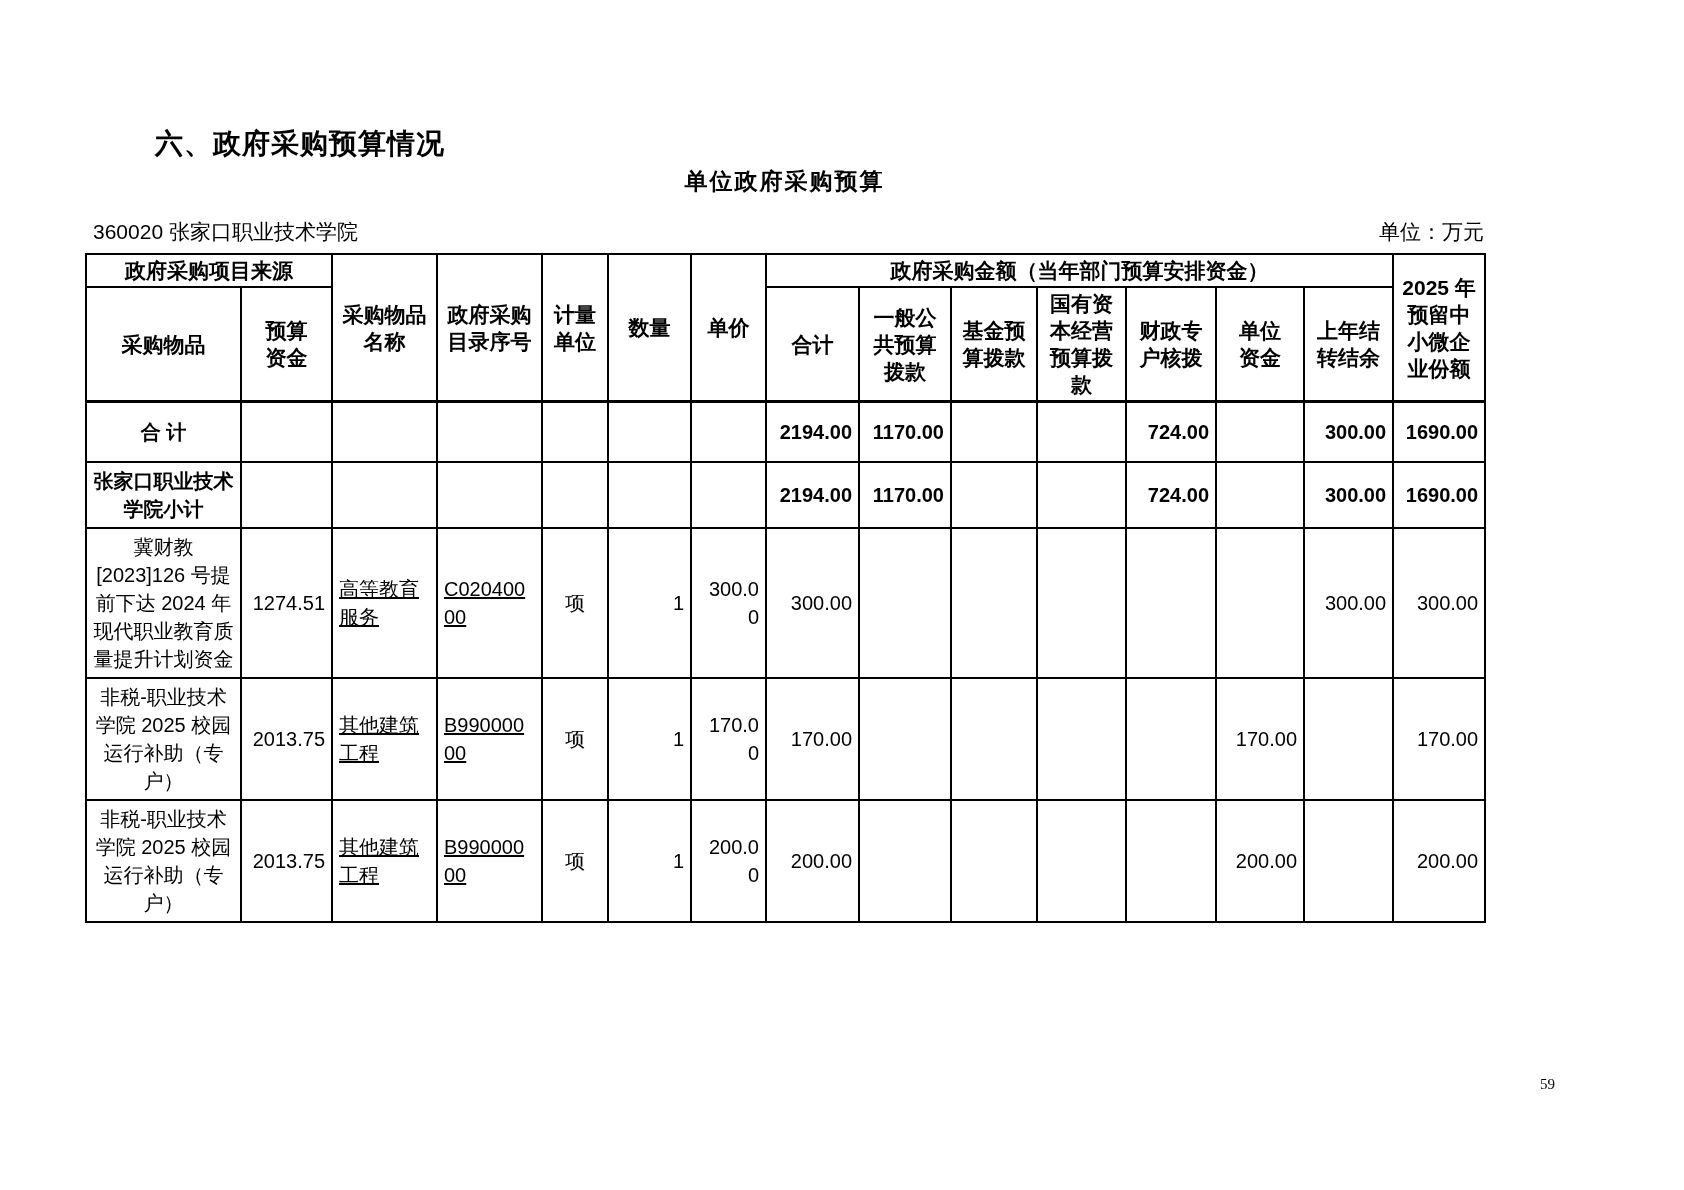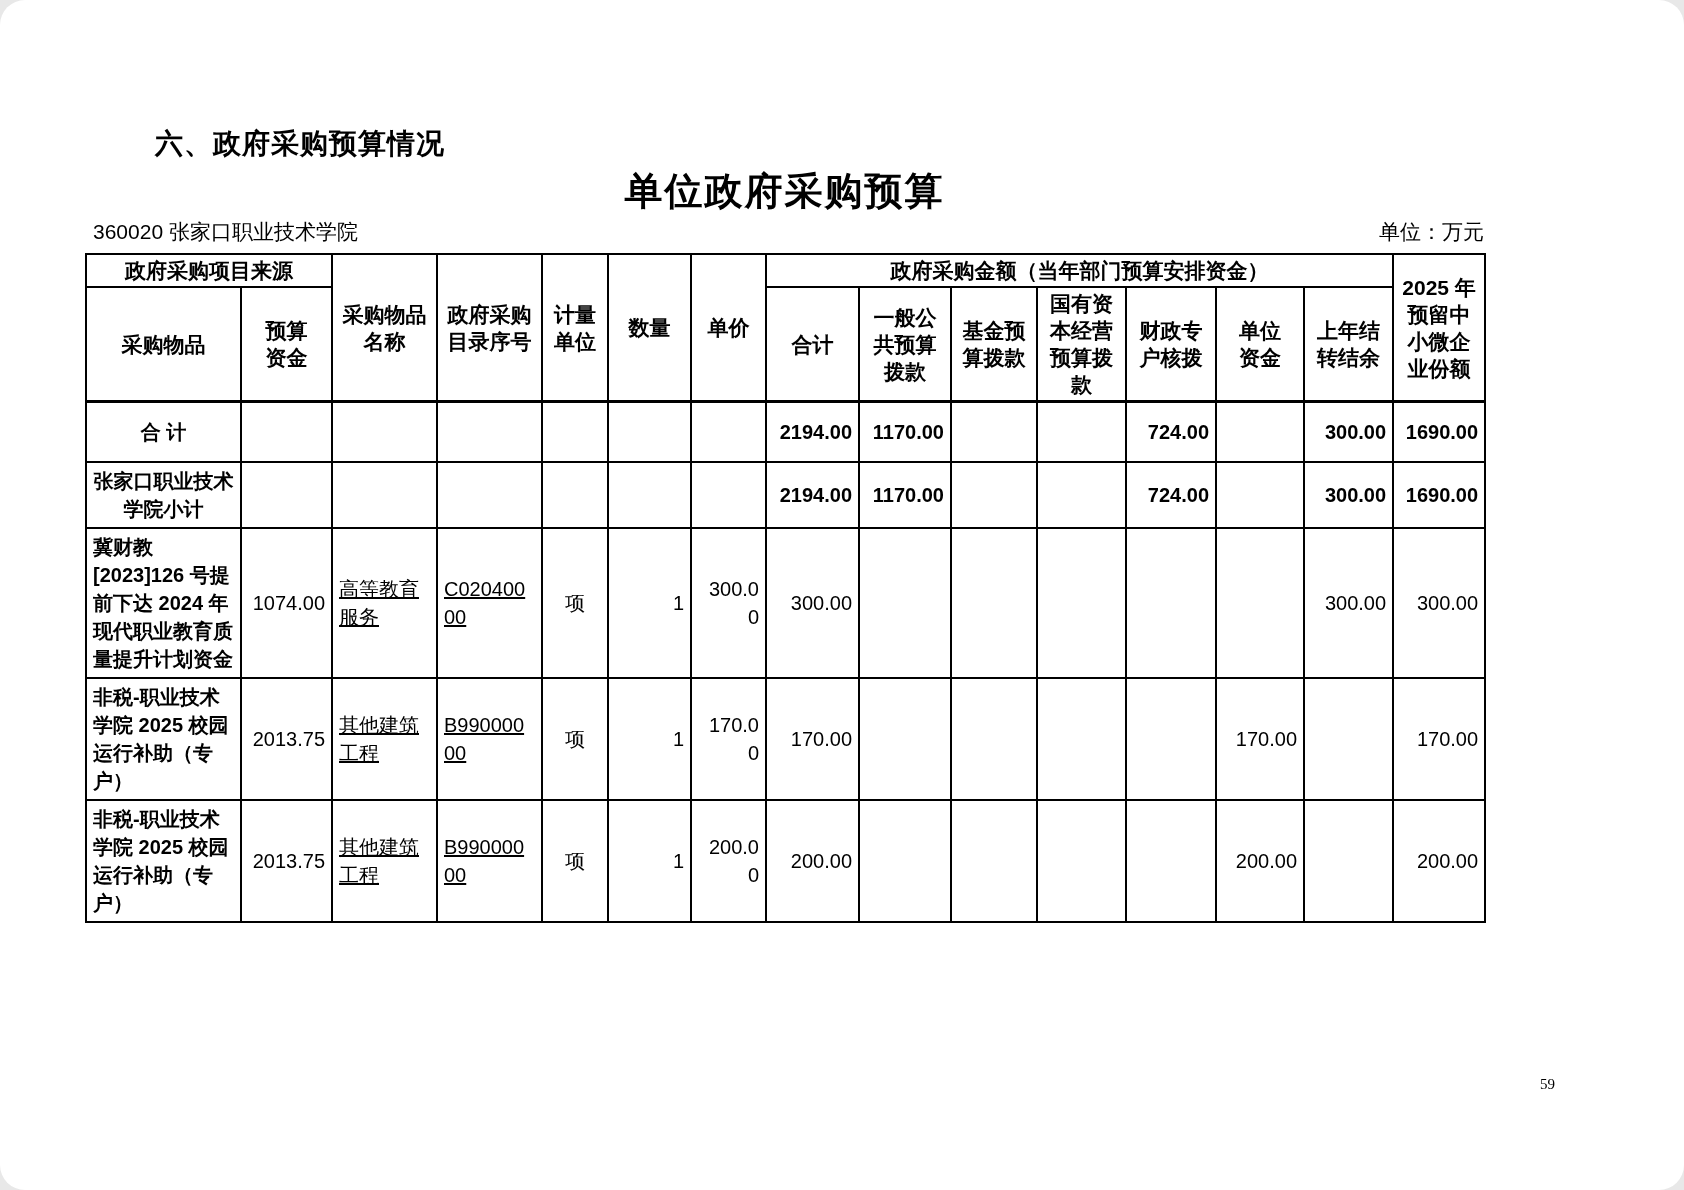--- a/index.html
+++ b/index.html
@@ -3,29 +3,28 @@
 <meta charset="utf-8">
 <style>
   html,body{margin:0;padding:0;background:#e8e8e8;}
   .page{
     position:relative;
     width:1684px;height:1190px;
     background:#ffffff;
     font-family:"Liberation Sans",sans-serif;
     color:#000;
     overflow:hidden;
-    border-radius:25px;
   }
   .section-title{
     position:absolute;left:155px;top:125px;
     font-size:28px;font-weight:bold;letter-spacing:1px;
   }
   .doc-title{
     position:absolute;left:85px;top:166px;width:1399px;
-    text-align:center;font-size:38px;font-weight:bold;letter-spacing:2px;
+    text-align:center;font-size:23px;font-weight:bold;letter-spacing:2px;
   }
   .meta-row{
     position:absolute;left:93px;top:218px;width:1391px;
     display:flex;justify-content:space-between;
     font-size:21px;
     gap:32px;
   }
   table.budget{
     position:absolute;left:85px;top:253px;
     width:1399px;table-layout:fixed;
@@ -43,21 +42,21 @@
     font-weight:bold;text-align:center;
     white-space:pre-line;
     padding:2px 2px;
     line-height:27px;
     font-size:21px;
   }
   tbody tr:first-child td{border-top:3px solid #000;}
   td.num{text-align:right;word-break:break-all;padding-right:8px;}
   td.text{text-align:left;word-break:break-all;text-decoration:underline;}
   td.ctr{text-align:center;}
-  td.name{text-align:left;padding-left:6px;font-weight:bold;}
+  td.name{text-align:center;padding-left:6px;}
   tr.total td, tr.subtotal td{font-weight:bold;}
   tr.total td.name, tr.subtotal td.name{text-align:center;}
   .page-number{
     position:absolute;left:1540px;top:1076px;
     font-family:"Liberation Serif",serif;
     font-size:15px;
   }
 </style>
 </head>
 <body>
@@ -160,21 +159,21 @@
           <td class="num">1170.00</td>
           <td class="num"></td>
           <td class="num"></td>
           <td class="num">724.00</td>
           <td class="num"></td>
           <td class="num">300.00</td>
           <td class="num">1690.00</td>
         </tr>
         <tr class="item" style="height: 145px;">
           <td class="name">冀财教[2023]126 号提前下达 2024 年现代职业教育质量提升计划资金</td>
-          <td class="num">1074.00</td>
+          <td class="num">1274.51</td>
           <td class="text">高等教育服务</td>
           <td class="text">C02040000</td>
           <td class="ctr">项</td>
           <td class="num">1</td>
           <td class="num">300.00</td>
           <td class="num">300.00</td>
           <td class="num"></td>
           <td class="num"></td>
           <td class="num"></td>
           <td class="num"></td>

